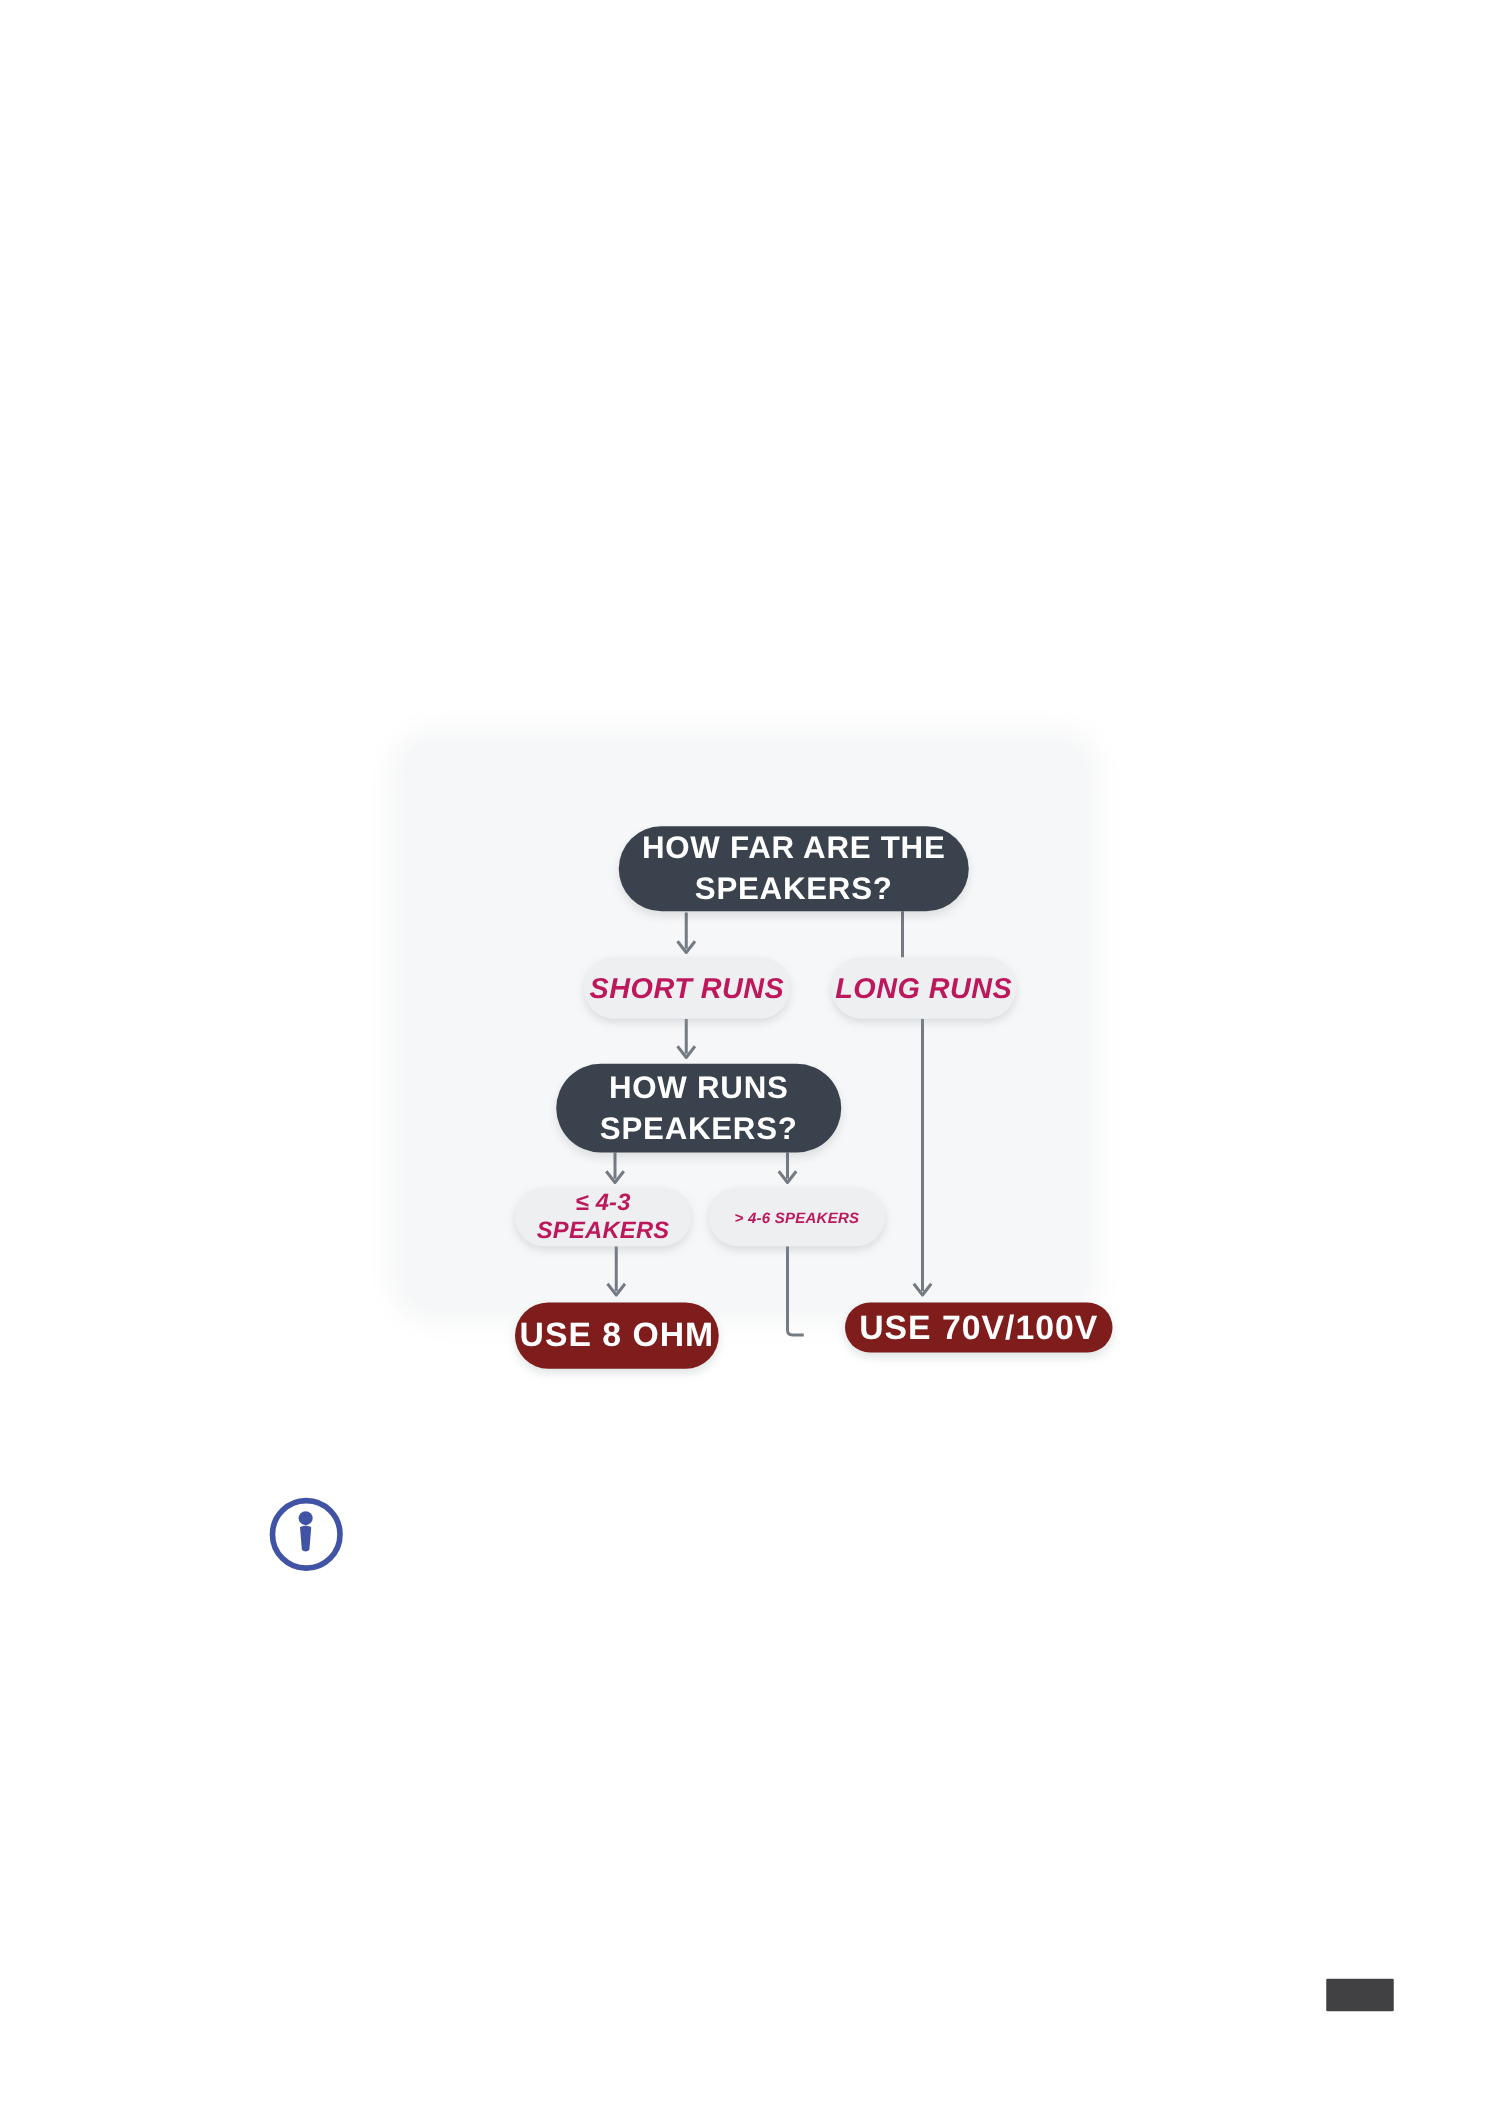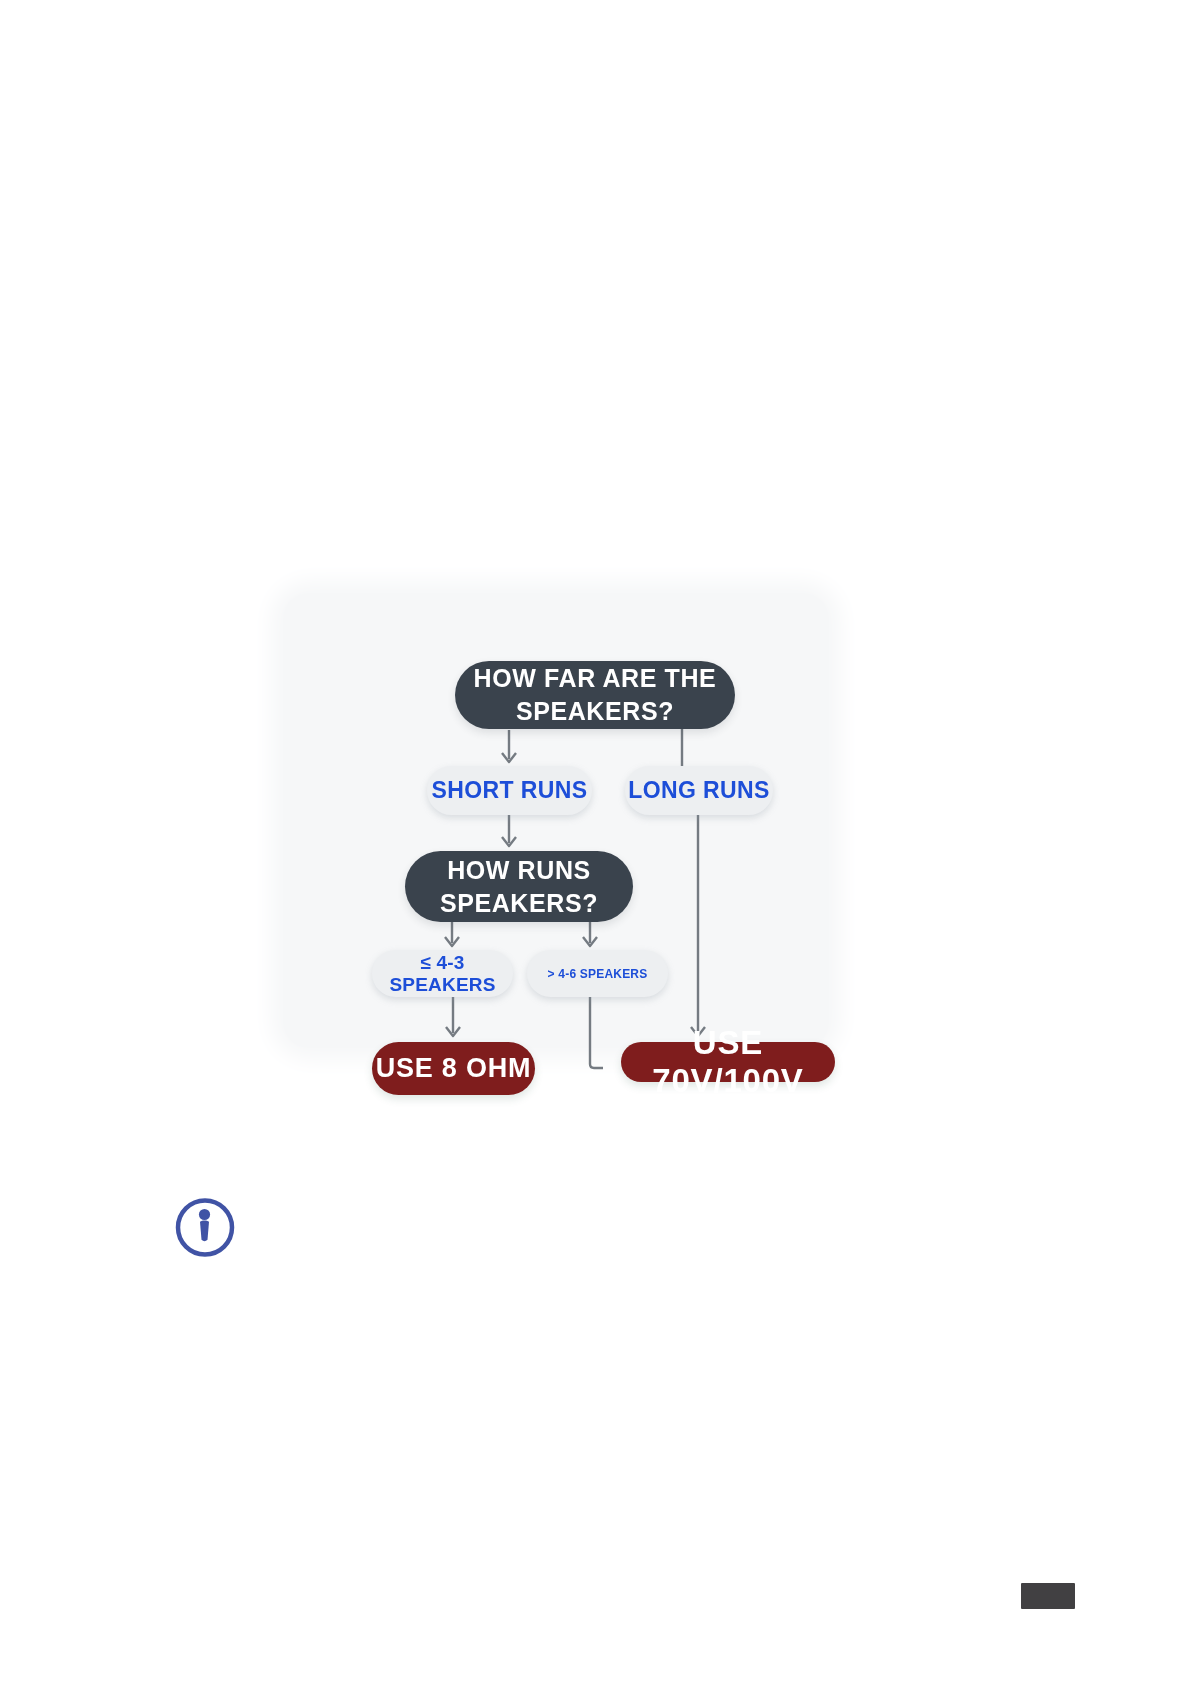--- a/index.html
+++ b/index.html
@@ -3,21 +3,21 @@
 <meta charset="utf-8">
 <style>
   html, body { margin: 0; padding: 0; }
   body {
     width: 1191px; height: 1684px;
     background: #ffffff;
     font-family: "Liberation Sans", sans-serif;
     position: relative;
     overflow: hidden;
   }
-  .page { position: absolute; inset: 0; }
+  .page { position: absolute; inset: 0; margin-left: 40px; }
 
   
   .diagram-panel {
     position: absolute;
     left: 283px; top: 593px;
     width: 546px; height: 455px;
     background: #f6f7f8;
     border-radius: 26px;
     box-shadow: 0 0 22px 12px #f6f7f8;
   }
@@ -36,37 +36,38 @@
     box-sizing: border-box;
     white-space: pre-line;
   }
   .node.question {
     background: #3a434d;
     color: #ffffff;
     box-shadow: 0 4px 8px rgba(40,50,60,0.12);
   }
   .node.branch {
     background: #edeff1;
-    color: #1d4ed8;
+    color: #be185d;
     box-shadow: 0 3px 7px rgba(140,150,160,0.28);
+    font-style: italic;
   }
   .node.result {
     background: #7f1d1d;
     color: #ffffff;
     box-shadow: 0 4px 8px rgba(40,90,70,0.15);
   }
 
   .node-q1   { left: 455px; top: 661px; width: 280px; height: 68px; border-radius: 34px; font-size: 25px; line-height: 33px; letter-spacing: 0.6px; }
   .node-short{ left: 427px; top: 766px; width: 165px; height: 49px; border-radius: 25px; font-size: 23px; letter-spacing: 0.4px; }
   .node-long { left: 625px; top: 766px; width: 148px; height: 49px; border-radius: 25px; font-size: 23px; letter-spacing: 0.4px; }
   .node-q2   { left: 405px; top: 851px; width: 228px; height: 71px; border-radius: 36px; font-size: 25px; line-height: 33px; letter-spacing: 0.6px; }
   .node-few  { left: 372px; top: 950px; width: 141px; height: 47px; border-radius: 24px; font-size: 19px; letter-spacing: 0.2px; }
   .node-many { left: 527px; top: 950px; width: 141px; height: 47px; border-radius: 24px; font-size: 12px; letter-spacing: 0.2px; }
   .node-8ohm { left: 372px; top: 1042px; width: 163px; height: 53px; border-radius: 27px; font-size: 27px; letter-spacing: 0.8px; }
-  .node-70v  { left: 621px; top: 1042px; width: 214px; height: 40px; border-radius: 27px; font-size: 33px; letter-spacing: 0.8px; }
+  .node-70v  { left: 636px; top: 1042px; width: 214px; height: 40px; border-radius: 27px; font-size: 27px; letter-spacing: 0.8px; }
 
   .info-icon-wrap {
     position: absolute; left: 172px; top: 1193px;
     width: 68px; height: 68px;
   }
 
   .page-badge {
     position: absolute; left: 1021px; top: 1583px;
     width: 54px; height: 26px;
     background: #414042;

